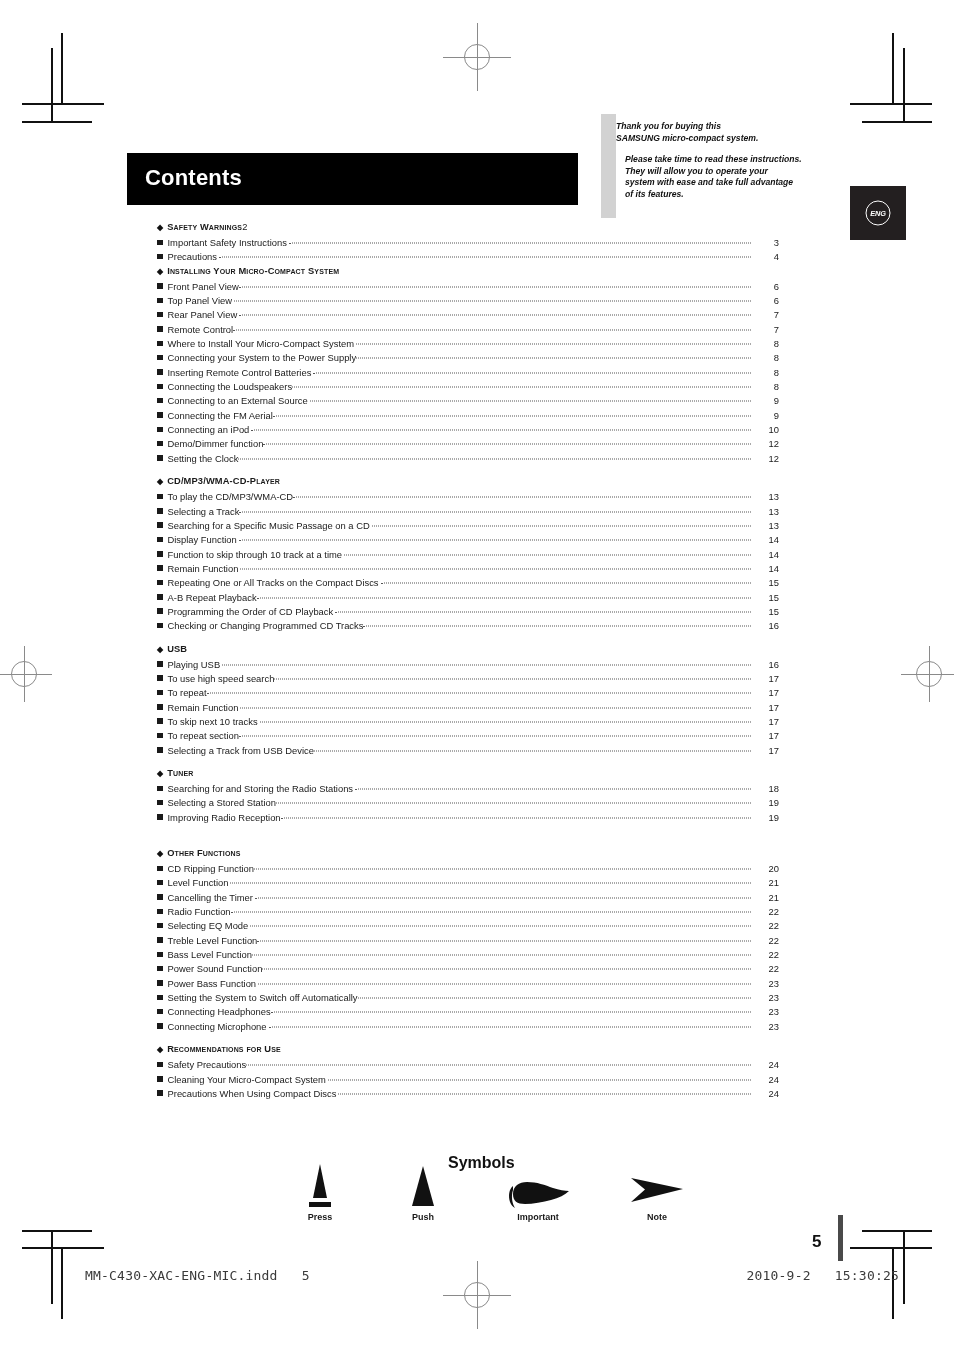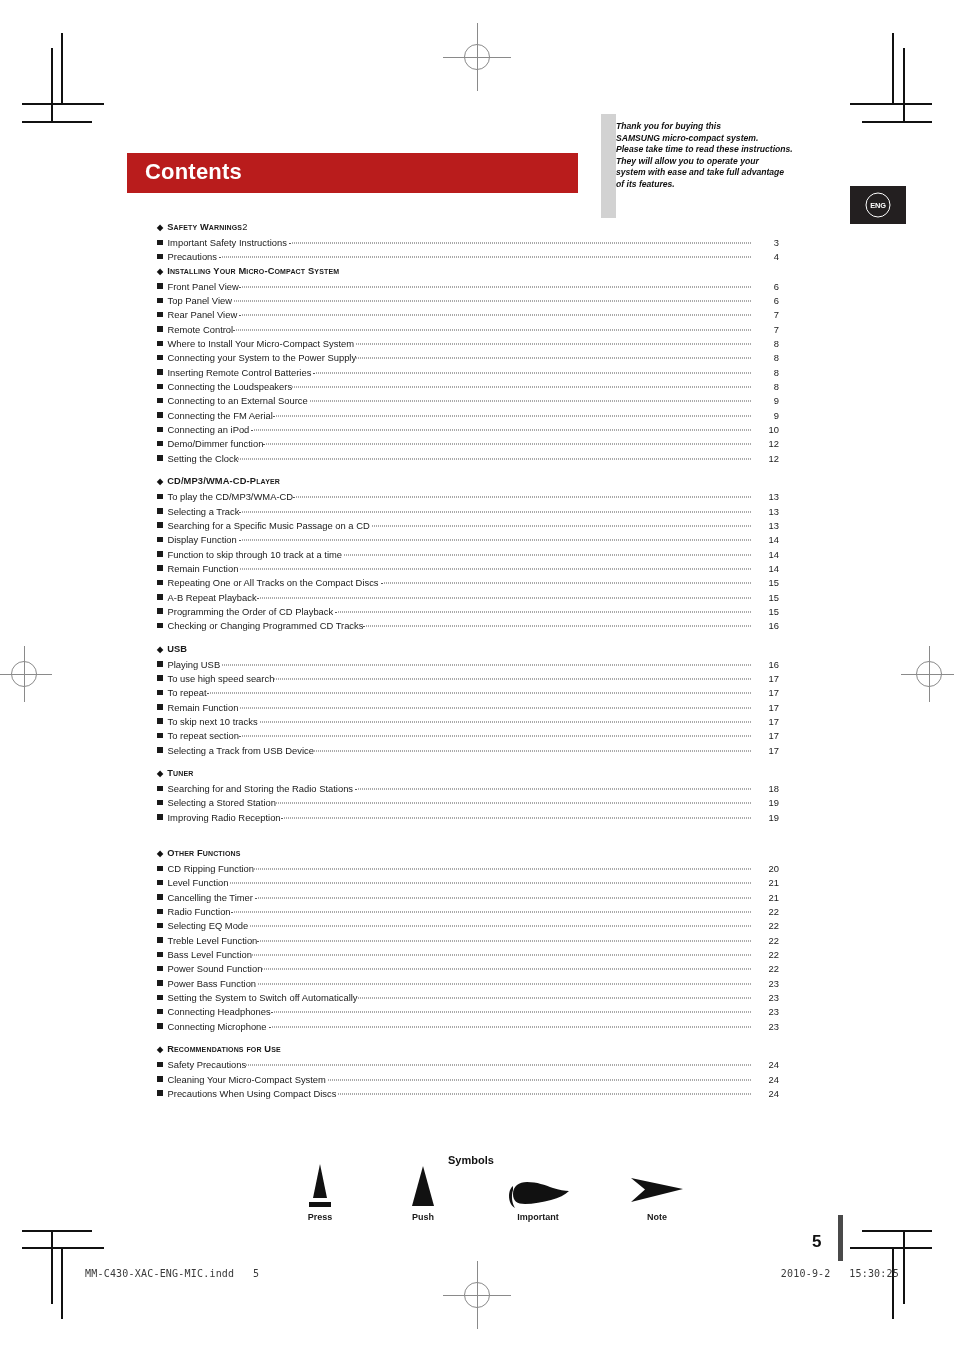--- a/index.html
+++ b/index.html
@@ -25,43 +25,44 @@
   }
   .reg .lh{position:absolute;width:68px;height:1.2px;background:#8a8a8a;left:-34px;top:0;}
   .reg .lv{position:absolute;height:68px;width:1.2px;background:#8a8a8a;top:-34px;left:0;}
   .reg.short .lh{width:56px;left:-28px;}
   .reg.short .lv{height:56px;top:-28px;}
 
   .edgebar{position:absolute;background:#4a4a4a;}
 
   
   .title-bar{
-    position:absolute;left:127px;top:153px;width:451px;height:40px;
-    background:#b91c1c;
+    position:absolute;left:127px;top:153px;width:451px;height:52px;
+    background:#000000;
   }
   .title-bar .t{
     position:absolute;left:18px;top:50%;transform:translateY(-52%);
     color:#ffffff;font-size:22px;font-weight:bold;letter-spacing:.2px;
   }
 
   .thanks{
     position:absolute;left:616px;top:121px;width:230px;
     font-size:8.6px;font-style:italic;font-weight:bold;line-height:11.6px;
     color:#111;
   }
   .thanks p{margin:0;}
-  .thanks p + p{margin-top:0;}
+  .thanks p + p{margin-top:10px;padding-left:9px;}
   .thanks-shade{
     position:absolute;left:601px;top:114px;width:15px;height:104px;
     background:#d2d2d2;
   }
 
   .eng-badge{
-    position:absolute;left:850px;top:186px;width:56px;height:38px;
+    position:absolute;left:850px;top:186px;width:56px;height:54px;
     background:#231f20;
+    font-style:italic;
   }
   .eng-badge .ring{
     position:absolute;left:50%;top:50%;transform:translate(-50%,-50%);
     width:25px;height:25px;border:1.6px solid #fff;border-radius:50%;
     box-sizing:border-box;
   }
   .eng-badge .ring span{
     position:absolute;left:0;right:0;top:50%;transform:translateY(-50%);
     text-align:center;color:#fff;font-size:7.4px;font-weight:bold;letter-spacing:-.2px;
   }
@@ -99,21 +100,21 @@
     border-bottom:1.1px dotted #555;
     transform:translateY(-2.5px);
     min-width:6px;
   }
   .row .lead.tight{margin-left:0px;}
   .row .pg{flex:0 0 26px;text-align:right;white-space:nowrap;}
 
   
   .symbols{position:absolute;left:270px;top:1152px;width:430px;height:90px;}
   .sym-title{
-    position:absolute;left:178px;top:2px;font-size:11px;font-weight:bold;color:#111;
+    position:absolute;left:178px;top:2px;font-size:16px;font-weight:bold;color:#111;
   }
   .sym{position:absolute;top:0;width:100px;text-align:center;}
   .sym .cap{position:absolute;left:0;right:0;top:60px;font-size:9px;font-weight:bold;}
   .sym .art{position:absolute;left:0;right:0;top:8px;height:48px;}
 
   .tri-press{
     position:absolute;left:50%;transform:translateX(-50%);top:4px;
     width:0;height:0;border-left:7px solid transparent;border-right:7px solid transparent;
     border-bottom:34px solid #111;
   }
@@ -123,21 +124,21 @@
   }
   .tri-push{
     position:absolute;left:50%;transform:translateX(-50%);top:6px;
     width:0;height:0;border-left:11px solid transparent;border-right:11px solid transparent;
     border-bottom:40px solid #111;
   }
 
   
   .foot{
     position:absolute;top:1268px;font-family:"DejaVu Sans Mono", monospace;
-    font-size:10px;color:#3a3a3a;letter-spacing:.2px;white-space:pre;
+    font-size:13px;color:#3a3a3a;letter-spacing:.2px;white-space:pre;
   }
   .foot.left{left:85px;}
   .foot.right{right:55px;}
 </style>
 </head>
 <body>
 
 <div class="page">
 
   <div class="cmark v" style="left:61px;top:33px;height:72px;"></div>

